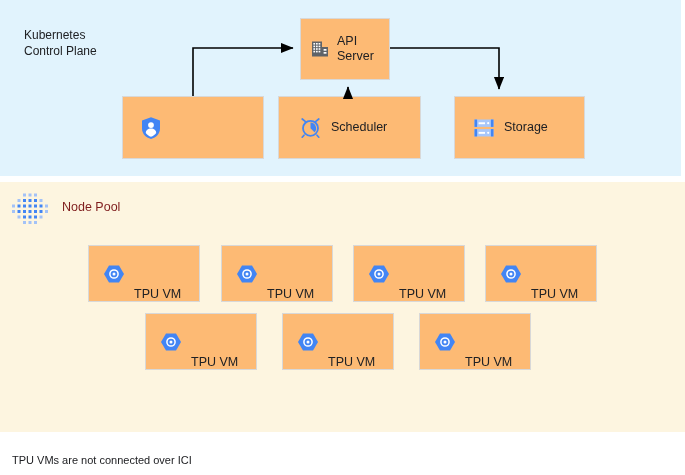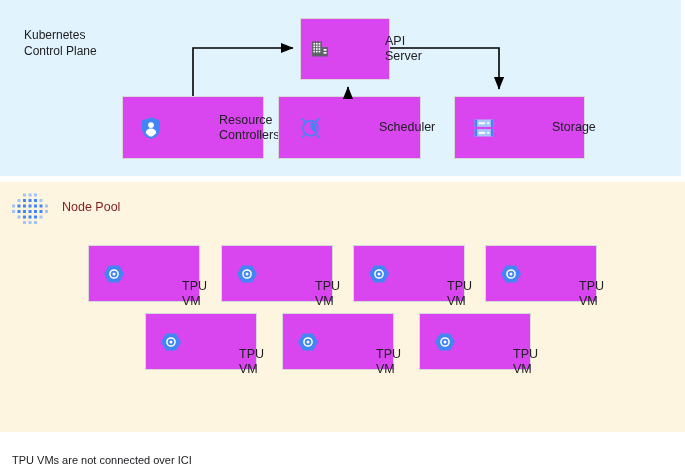--- a/index.html
+++ b/index.html
@@ -23,22 +23,22 @@
   #node-pool-panel{
     left:0;top:182px;width:685px;height:250px;background:#fdf5e0;
   }
   #node-pool-title{
     position:absolute;left:62px;top:199px;
     font-size:12.5px;line-height:16px;color:#7f1d1d;
   }
 
   
   .card{
-    position:absolute;background:#d946ef;border:1px solid #d8d8d8;
-    box-sizing:border-box;display:flex;align-items:center;gap:48px;
+    position:absolute;background:#fdba74;border:1px solid #d8d8d8;
+    box-sizing:border-box;display:flex;align-items:center;
   }
   .card .icon-wrap{
     flex:0 0 auto;display:flex;align-items:center;justify-content:center;
   }
   .card .lbl{
     font-size:12.5px;line-height:15px;color:#202124;white-space:pre-line;
   }
 
   
   #api-server-box{left:300px;top:18px;width:90px;height:62px;padding-left:9px;}
@@ -103,22 +103,20 @@
 </div>
 
 <div class="card" id="resource-controllers-box">
   <span class="icon-wrap">
     <svg width="22" height="24" viewBox="0 0 22 24">
       <path d="M11 1.2 L20 4.6 V12.4 C20 17.6 16.2 21.4 11 22.9 C5.8 21.4 2 17.6 2 12.4 V4.6 Z" fill="#4285f4"></path>
       <circle cx="11" cy="9.1" r="2.9" fill="#ffffff"></circle>
       <path d="M11 12.6 c-3.1 0 -5.2 1.9 -5.2 4.3 c1.3 1.8 3.1 3.1 5.2 3.9 c2.1 -0.8 3.9 -2.1 5.2 -3.9 c0 -2.4 -2.1 -4.3 -5.2 -4.3 z" fill="#ffffff"></path>
     </svg>
   </span>
-  <span class="lbl">Resource
-Controllers</span>
 </div>
 
 <div class="card" id="scheduler-box">
   <span class="icon-wrap">
     <svg width="23" height="23" viewBox="0 0 23 23">
       <g stroke="#4285f4" stroke-width="1.7" fill="none" stroke-linecap="round">
         <line x1="3.2" y1="3.0" x2="6.2" y2="5.4"></line>
         <line x1="19.8" y1="3.0" x2="16.8" y2="5.4"></line>
         <line x1="5.0" y1="19.2" x2="3.2" y2="21.2"></line>
         <line x1="18.0" y1="19.2" x2="19.8" y2="21.2"></line>

